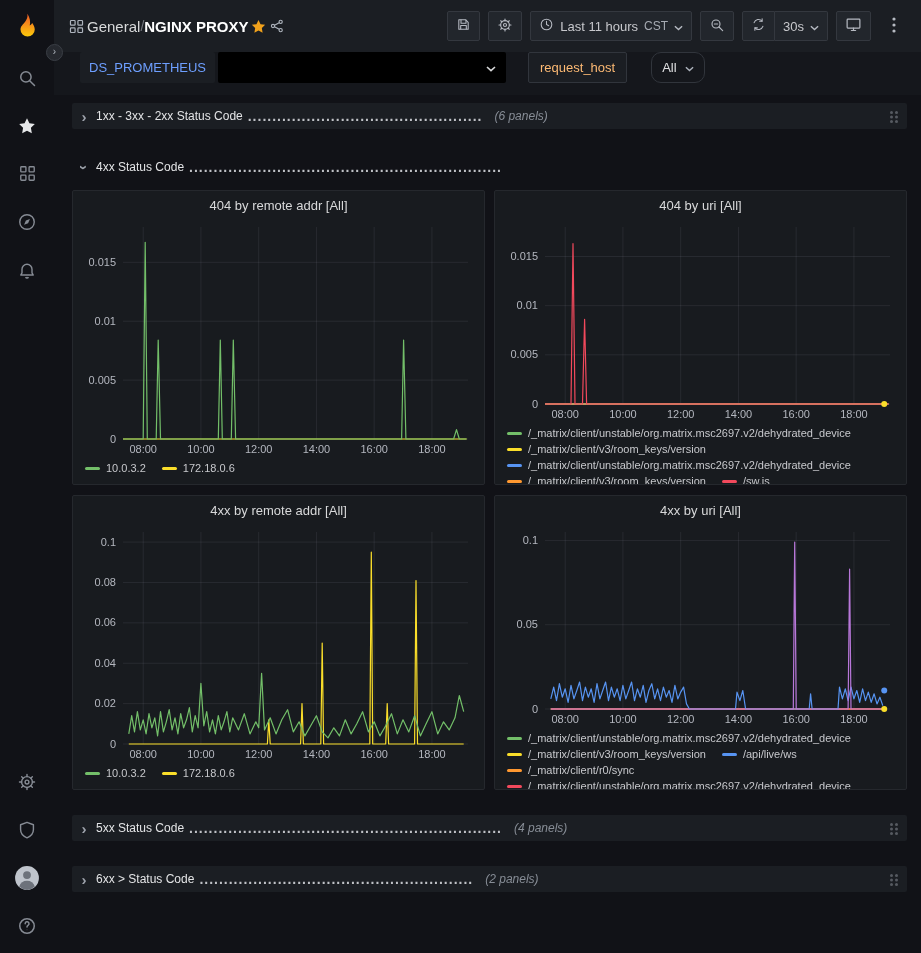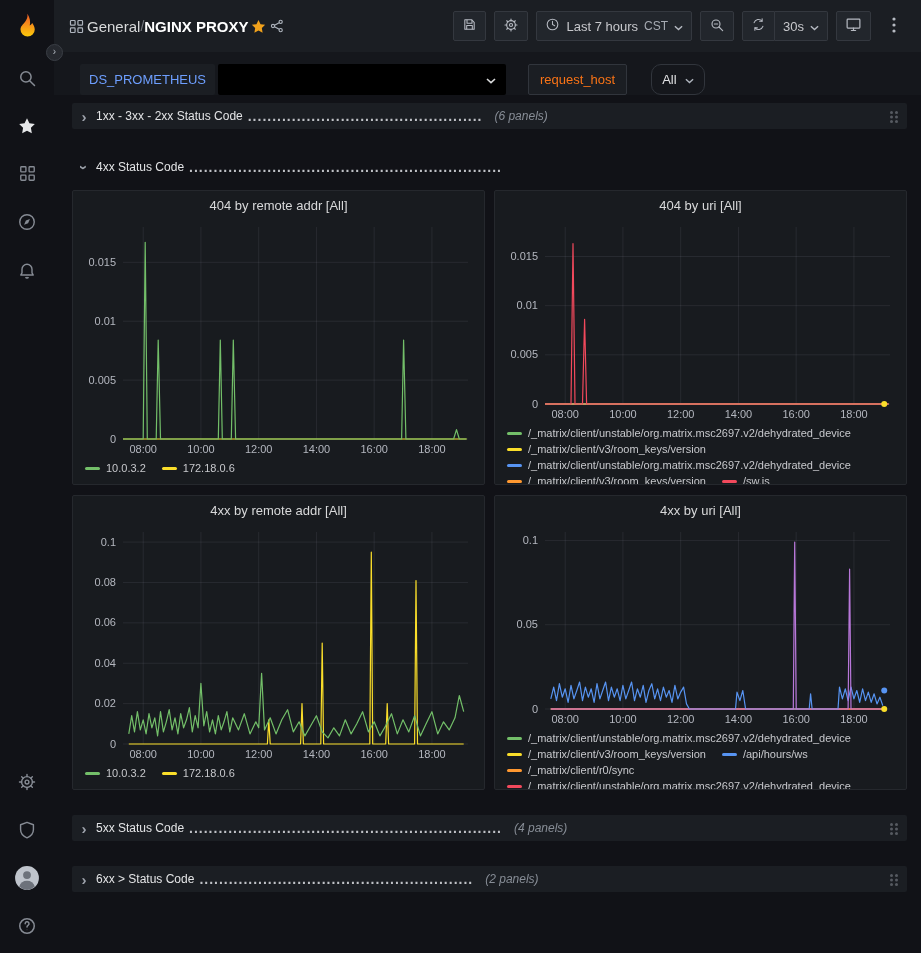--- a/index.html
+++ b/index.html
@@ -28,24 +28,24 @@
   .nav-right{margin-left:auto;display:flex;align-items:center;gap:8px}
   .btn{height:30px;min-width:30px;padding:0 8px;background:#22262c;border:1px solid #34383f;border-radius:2px;display:flex;align-items:center;justify-content:center;gap:6px;font-size:13px;color:#c7c8cc;cursor:pointer;white-space:nowrap}
   .btn svg{color:#b6bac2}
   .btn-group{display:flex}
   .btn-group .btn:first-child{border-top-right-radius:0;border-bottom-right-radius:0}
   .btn-group .btn:last-child{border-left:none;border-top-left-radius:0;border-bottom-left-radius:0}
   .tz{color:#a6abb3;font-size:12px}
   .btn.plain{background:none;border:none;padding:0 4px}
 
   
-  .subheader{flex:0 0 43px;background:#15171c;display:flex;align-items:flex-end;padding:0 0 0 26px}
+  .subheader{flex:0 0 43px;background:#15171c;display:flex;align-items:flex-start;padding:0 0 0 26px}
   .var-label{height:31px;display:flex;align-items:center;padding:0 9px;font-size:13px;font-weight:500;color:#6e9fff;background:#1b1e23;border-radius:2px;cursor:default}
   .var-value-black{width:288px;height:31px;margin-left:3px;background:#000;border-radius:2px;display:flex;align-items:center;justify-content:flex-end;padding:0 10px;color:#d8d9da;cursor:pointer}
-  .var-label2{height:31px;display:flex;align-items:center;padding:0 11px;margin-left:22px;font-size:13px;color:#f97316;background:#1b1e23;border:1px solid #31353c;border-radius:2px}
+  .var-label2{height:31px;display:flex;align-items:center;padding:0 11px;margin-left:22px;font-size:13px;color:#fdba74;background:#1b1e23;border:1px solid #31353c;border-radius:2px}
   .var-value2{height:31px;display:flex;align-items:center;gap:8px;padding:0 10px;margin-left:24px;font-size:13px;font-weight:500;color:#e0e1e3;background:#15171c;border:1px solid #31353c;border-radius:10px;cursor:pointer}
 
   
   .content{flex:1;min-height:0;background:#111217;padding:4px 14px 0 18px;overflow:hidden}
   .row-header{height:26px;display:flex;align-items:center;padding:0 8px 0 4px;margin-top:25px;white-space:nowrap;overflow:hidden;cursor:pointer}
   .row-header.first{margin-top:4px}
   .row-header.collapsed{background:#1b1e23;border-radius:2px}
   .row-chev{width:16px;flex:0 0 16px;display:flex;justify-content:center;color:#9da2ab;font-size:15px;font-weight:700}
   .row-chev.open{transform:rotate(90deg)}
   .row-title{font-size:12px;font-weight:400;color:#e3e4e6;margin-left:4px}
@@ -192,21 +192,21 @@
                 <circle cx="12" cy="12" r="6.5"></circle>
                 <circle cx="12" cy="12" r="2.3"></circle>
                 <path d="M12 3v2.5M12 18.5V21M21 12h-2.5M5.5 12H3M18.4 5.6l-1.8 1.8M7.4 16.6l-1.8 1.8M18.4 18.4l-1.8-1.8M7.4 7.4L5.6 5.6"></path>
               </svg></span>
         </div>
         <div class="btn">
           <span><svg width="15" height="15" viewBox="0 0 24 24" fill="none" stroke="currentColor" stroke-width="1.7" stroke-linecap="round">
                 <circle cx="12" cy="12" r="8.5"></circle>
                 <path d="M12 7v5l3.5 2"></path>
               </svg></span>
-          <span>Last 7 hours</span>
+          <span>Last 11 hours</span>
           <span class="tz">CST</span>
           <span><svg width="9" height="6" viewBox="0 0 10 6" fill="none" stroke="currentColor" stroke-width="1.6">
                 <path d="M1 1l4 3.6L9 1"></path>
               </svg></span>
         </div>
         <div class="btn">
           <span><svg width="16" height="16" viewBox="0 0 24 24" fill="none" stroke="currentColor" stroke-width="1.7" stroke-linecap="round">
                 <circle cx="10.5" cy="10.5" r="6"></circle>
                 <path d="M15 15l5.5 5.5M8 10.5h5"></path>
               </svg></span>
@@ -462,21 +462,21 @@
               <div class="legend-item">
                 <span class="swatch" style="background: rgb(115, 191, 105);"></span>
                 <span>/_matrix/client/unstable/org.matrix.msc2697.v2/dehydrated_device</span>
               </div>
               <div class="legend-item">
                 <span class="swatch" style="background: rgb(250, 222, 42);"></span>
                 <span>/_matrix/client/v3/room_keys/version</span>
               </div>
               <div class="legend-item">
                 <span class="swatch" style="background: rgb(87, 148, 242);"></span>
-                <span>/api/hours/ws</span>
+                <span>/api/live/ws</span>
               </div>
               <div class="legend-item">
                 <span class="swatch" style="background: rgb(255, 152, 48);"></span>
                 <span>/_matrix/client/r0/sync</span>
               </div>
               <div class="legend-item">
                 <span class="swatch" style="background: rgb(242, 73, 92);"></span>
                 <span>/_matrix/client/unstable/org.matrix.msc2697.v2/dehydrated_device</span>
               </div>
             </div>

